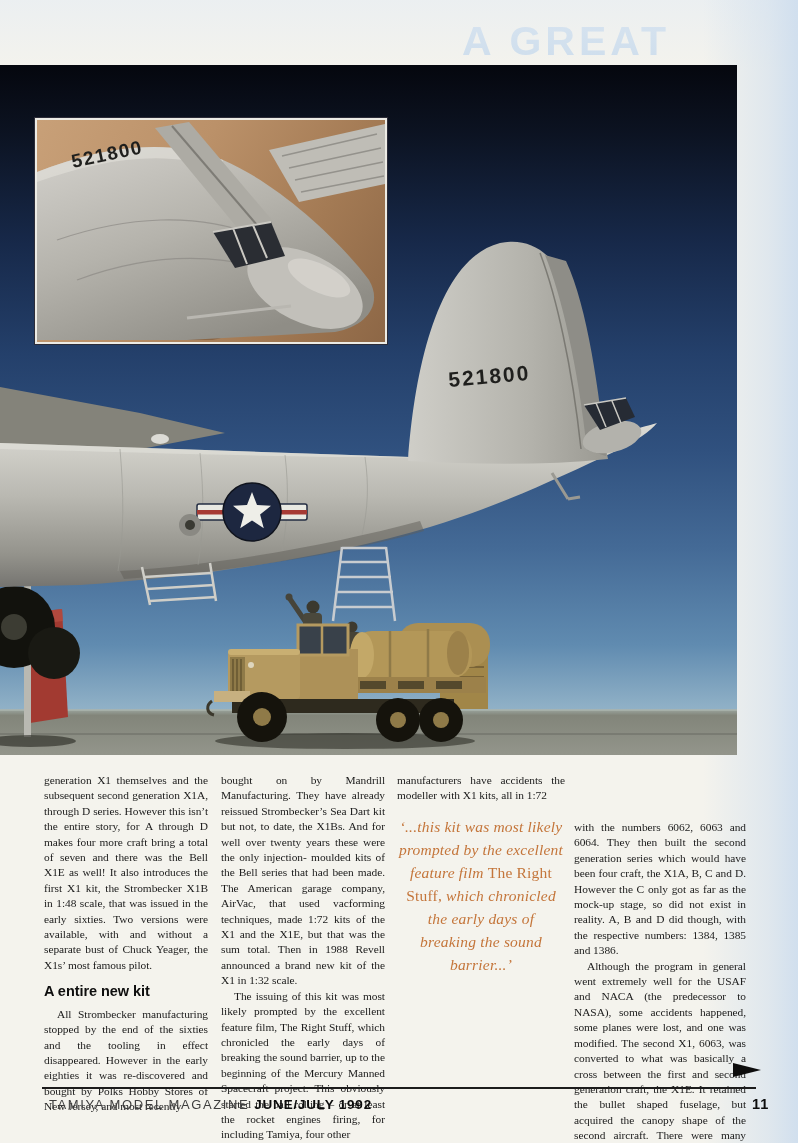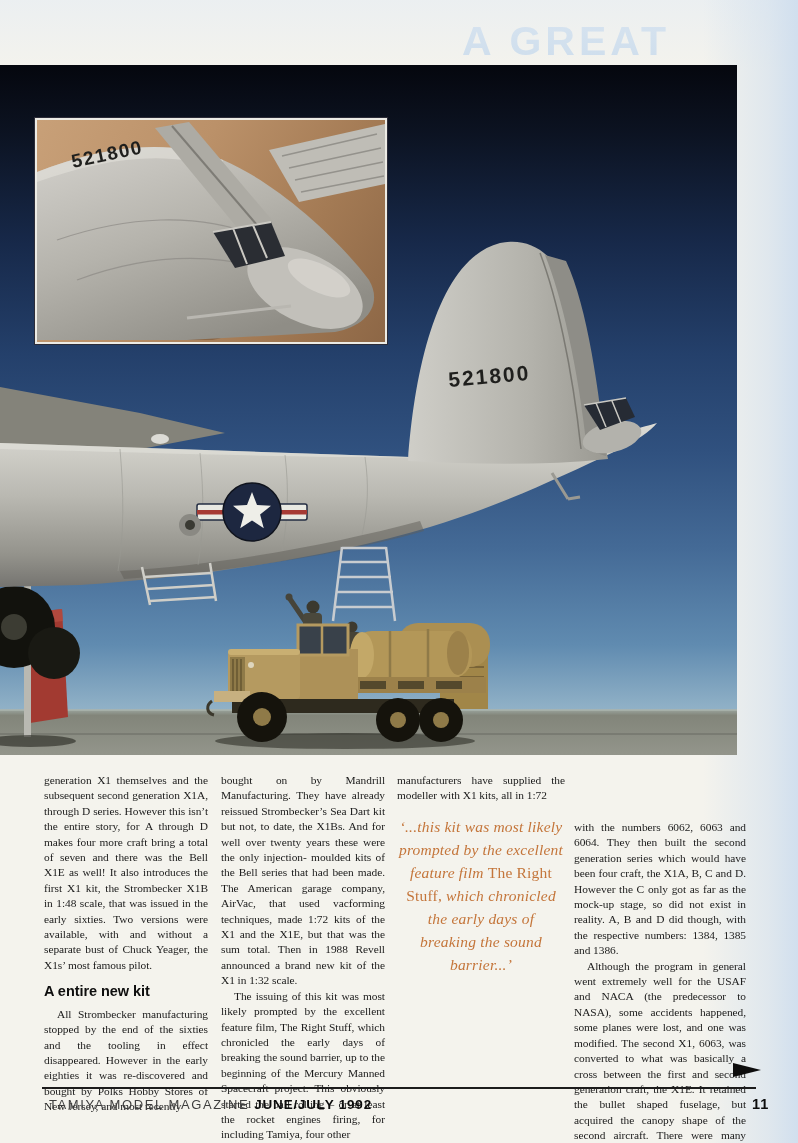--- a/index.html
+++ b/index.html
@@ -282,21 +282,21 @@
     <div class="kit-heading">A entire new kit</div>
     <p class="indent">All Strombecker manufacturing stopped by the end of the sixties and the tooling in effect disappeared. However in the early eighties it was re-discovered and bought by Polks Hobby Stores of New Jersey, and most recently</p>
   </div>
 
   <div class="col col2">
     <p>bought on by Mandrill Manufacturing. They have already reissued Strombecker’s Sea Dart kit but not, to date, the X1Bs. And for well over twenty years these were the only injection- moulded kits of the Bell series that had been made. The American garage company, AirVac, that used vacforming techniques, made 1:72 kits of the X1 and the X1E, but that was the sum total. Then in 1988 Revell announced a brand new kit of the X1 in 1:32 scale.</p>
     <p class="indent">The issuing of this kit was most likely prompted by the excellent feature film, The Right Stuff, which chronicled the early days of breaking the sound barrier, up to the beginning of the Mercury Manned Spacecraft project. This obviously started the ball rolling – or at least the rocket engines firing, for including Tamiya, four other</p>
   </div>
 
   <div class="col col3">
-    <p>manufacturers have supplied the modeller with X1 kits, all in 1:72</p>
+    <p>manufacturers have accidents the modeller with X1 kits, all in 1:72</p>
     <div class="pull-quote">
       <span>‘...this kit was most likely prompted by the excellent feature film </span><span class="roman">The Right Stuff,</span><span> which chronicled the early days of breaking the sound barrier...’</span>
     </div>
   </div>
 
   <div class="col col4">
     <p>with the numbers 6062, 6063 and 6064. They then built the second generation series which would have been four craft, the X1A, B, C and D. However the C only got as far as the mock-up stage, so did not exist in reality. A, B and D did though, with the respective numbers: 1384, 1385 and 1386.</p>
     <p class="indent">Although the program in general went extremely well for the USAF and NACA (the predecessor to NASA), some accidents happened, some planes were lost, and one was modified. The second X1, 6063, was converted to what was basically a cross between the first and second generation craft, the X1E. It retained the bullet shaped fuselage, but acquired the canopy shape of the second aircraft. There were many other important</p>
     <div class="continued">CONTINUED ON PAGE 14</div>
   </div>

